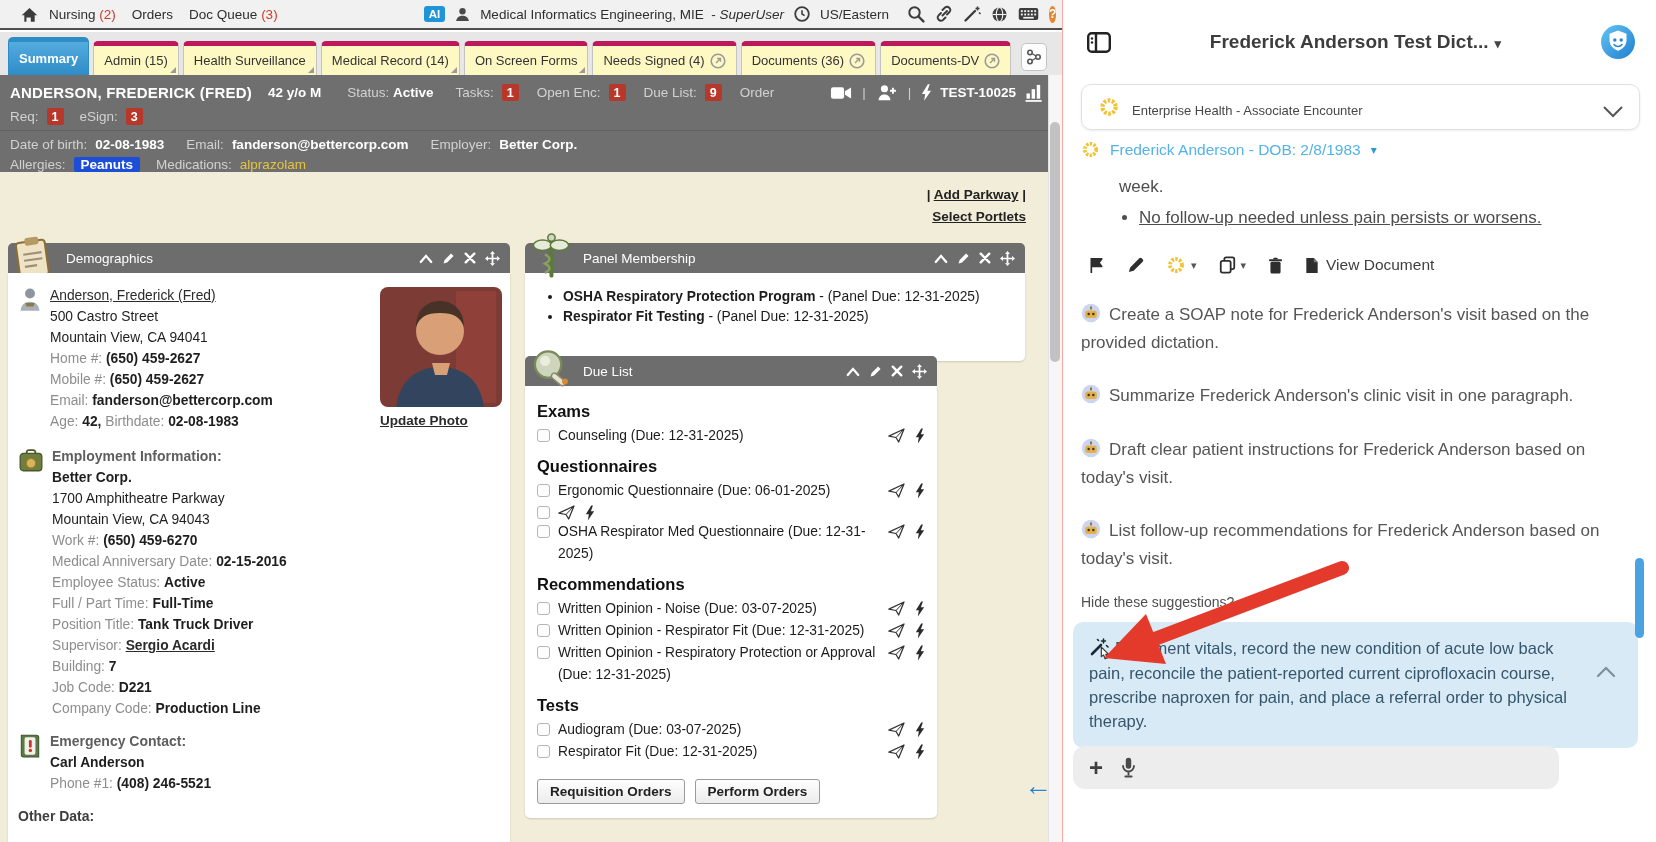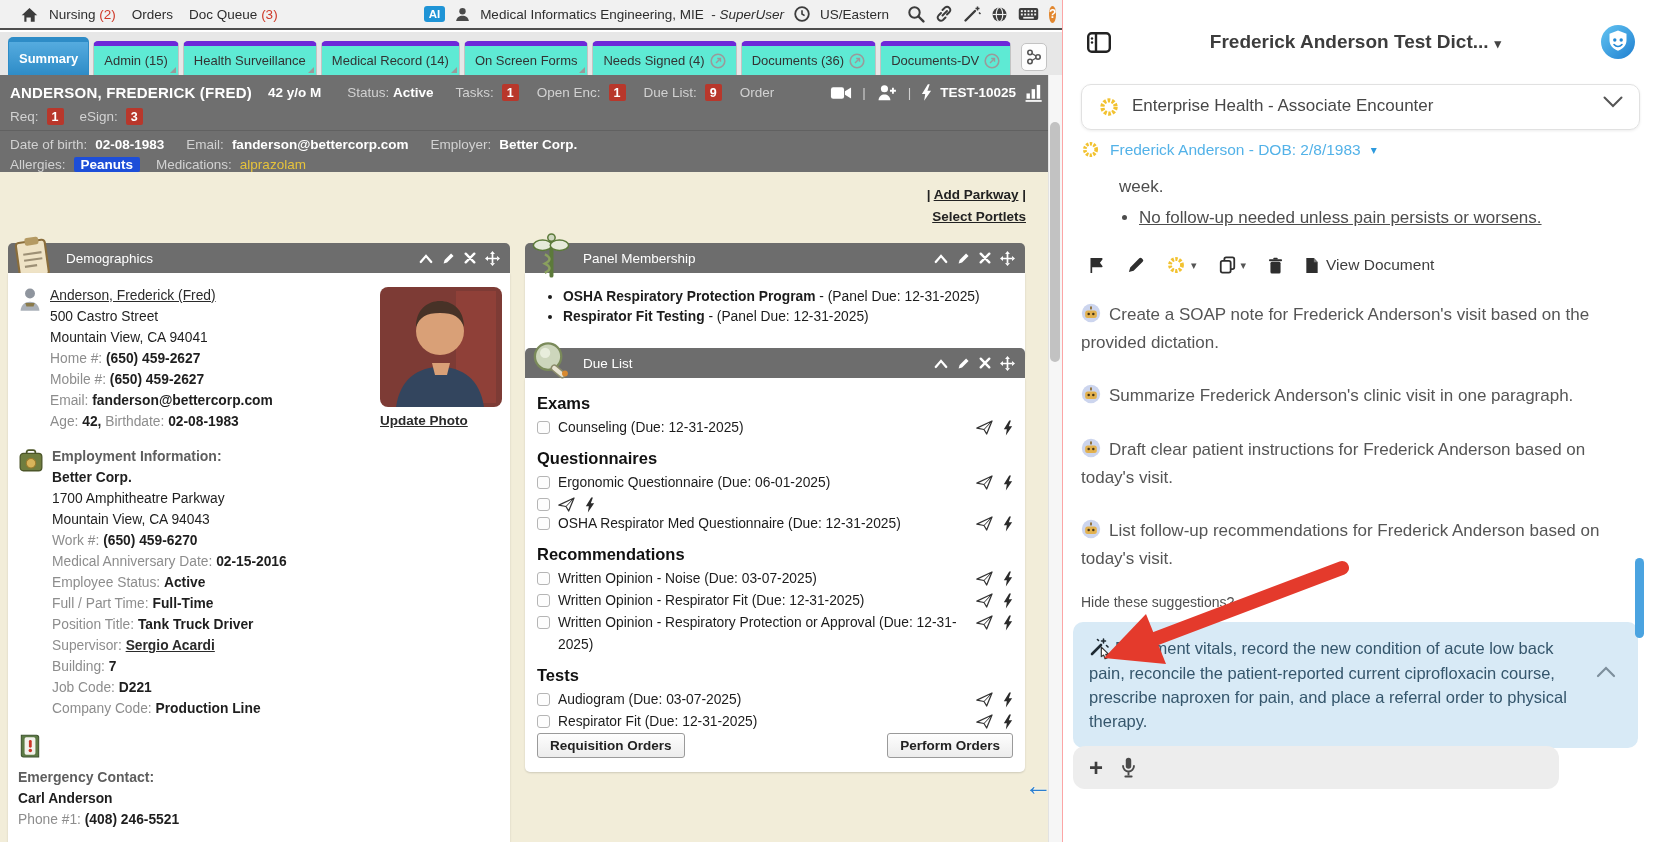--- a/index.html
+++ b/index.html
@@ -15,21 +15,21 @@
   .navcount { color:#cf3a2a; }
   .ai-badge { background:#1f94d6; color:#fff; font-weight:bold; font-size:11.5px; padding:2px 5px; border-radius:3px; margin-left:130px; }
   .org-txt { white-space:nowrap; }
   .role-txt { font-style:italic; color:#2e2e2e; }
   .tb-icon { display:inline-flex; align-items:center; justify-content:center; }
   .help-circle { width:17px; height:17px; border-radius:50%; background:#e2872f; color:#fff; font-weight:bold; font-size:12px; display:flex; align-items:center; justify-content:center; }
   .gray-circle { width:16px; height:16px; border-radius:50%; background:#b5b5b5; }
 
   
   #tabbar { left:0; top:32px; width:1062px; height:43px; background:#e7e7e7; display:flex; align-items:flex-end; gap:4px; padding:0 15px 0 8px; }
-  .tab { position:relative; height:34px; background:#5eead4; border:1px solid #c3c3c3; border-bottom:none; border-top:5px solid #6d28d9; border-radius:5px 5px 0 0; display:flex; align-items:center; gap:5px; padding:0 10px; font-size:13px; color:#333; white-space:nowrap; }
+  .tab { position:relative; height:34px; background:#fef9c3; border:1px solid #c3c3c3; border-bottom:none; border-top:5px solid #be185d; border-radius:5px 5px 0 0; display:flex; align-items:center; gap:5px; padding:0 10px; font-size:13px; color:#333; white-space:nowrap; }
   .tab.active { background:linear-gradient(#55abdf,#2e8cc7); border-color:#2e8cc7; color:#fff; font-weight:bold; height:38px; border-top:5px solid #2e8cc7; }
   .tab.fold::after { content:""; position:absolute; right:2px; bottom:2px; border-left:6px solid transparent; border-bottom:6px solid #9a9a9a; }
   .popout { width:16px; height:16px; }
   .gearbtn { width:28px; height:28px; background:#fdfdfd; border:1px solid #c3c3c3; border-radius:5px; margin:0 0 4px 6px; display:flex; align-items:center; justify-content:center; }
 
   
   #pt-bar { left:0; top:75px; width:1062px; height:97px; background:#6f6f6f; color:#fff; font-size:13.5px; }
   #pt-bar .row { display:flex; align-items:center; gap:8px; padding:0 10px; }
   .pt-name { font-weight:bold; font-size:15px; letter-spacing:.2px; }
   .pt-strong { font-weight:bold; }
@@ -55,33 +55,33 @@
   .sec-title { font-weight:bold; color:#5e5e5e; font-size:14px; line-height:21px; }
   .photo-box { position:absolute; left:372px; top:14px; width:122px; height:120px; border-radius:8px; overflow:hidden; }
   .update-photo { position:absolute; left:372px; top:140px; font-size:13.5px; font-weight:bold; }
   .bullets { margin:10px 0 10px 28px; font-size:13.8px; color:#1c1c1c; line-height:20px; }
   .bullets b { font-weight:bold; }
   .dl-sec { font-size:16.5px; font-weight:bold; color:#111; margin:10px 0 4px; }
   .dl-row { display:flex; align-items:flex-start; gap:8px; line-height:22px; font-size:13.8px; color:#1c1c1c; }
   .dl-row .txt { flex:1; }
   .cb { width:13px; height:13px; border:1.5px solid #b5b5b5; border-radius:3px; background:#fdfdfd; margin-top:4px; flex:0 0 auto; }
   .dl-icons { display:flex; gap:10px; margin-top:3px; flex:0 0 auto; }
-  .btnrow { display:flex; justify-content:space-between; gap:10px; }
+  .btnrow { display:flex; justify-content:flex-start; gap:10px; margin-top:16px; }
   .btn { background:linear-gradient(#fefefe,#ececec); border:1px solid #9a9a9a; border-radius:3px; font-weight:bold; font-size:13.5px; color:#222; padding:4px 12px; }
 
   
   #lf-track { left:1048px; top:75px; width:14px; height:767px; background:#f6f6f6; border-left:1px solid #e2e2e2; }
   #lf-thumb { left:1050px; top:122px; width:10px; height:240px; background:#c2c2c2; border-radius:5px; }
 
   
   #panel { left:1062px; top:0; width:594px; height:842px; background:#fff; border-left:1px solid #fca5a5; }
   .pn-header { display:flex; align-items:center; padding:24px 20px 10px 24px; }
   .pn-title-wrap { flex:1; text-align:center; font-size:19px; font-weight:bold; color:#3d3d3d; }
   .pn-caret { color:#444; font-size:13px; margin-left:6px; }
-  .enc-card { margin:14px 16px 0 18px; border:1px solid #e1e1e1; border-radius:10px; box-shadow:0 1px 3px rgba(0,0,0,.08); display:flex; align-items:flex-start; gap:12px; padding:11px 16px; font-size:17px; color:#474747; }
+  .enc-card { margin:14px 16px 0 18px; border:1px solid #e1e1e1; border-radius:10px; box-shadow:0 1px 3px rgba(0,0,0,.08); display:flex; align-items:flex-end; gap:12px; padding:11px 16px; font-size:13px; color:#474747; }
   .enc-chev { margin-left:auto; }
   .patient-line { display:flex; align-items:center; gap:10px; margin:10px 16px 0 18px; font-size:15.5px; color:#53b2e8; }
   .pt-caret { color:#2d9add; font-size:12px; }
   .note-area { margin:14px 16px 0 56px; font-size:17px; color:#4d4d4d; line-height:1.6; }
   .note-area ul { margin:4px 0 0 20px;text-decoration:underline; }
   .toolbar { display:flex; align-items:center; gap:22px; margin:24px 16px 0 26px; color:#2e2e2e; }
   .tb-group { display:flex; align-items:center; gap:5px; }
   .ddcaret { font-size:11px; color:#555; }
   .viewdoc { display:flex; align-items:center; gap:7px; font-size:15.5px; color:#3e3e3e; }
   .sugg { margin:26px 16px 0 18px; font-size:17px; color:#555; line-height:1.62; }
@@ -369,21 +369,21 @@
             <div class="dem-line"><span class="lbl2">Employee Status:</span> <b>Active</b></div>
             <div class="dem-line"><span class="lbl2">Full / Part Time:</span> <b>Full-Time</b></div>
             <div class="dem-line"><span class="lbl2">Position Title:</span> <b>Tank Truck Driver</b></div>
             <div class="dem-line"><span class="lbl2">Supervisor:</span> <a href="#" class="ulink"><b>Sergio Acardi</b></a></div>
             <div class="dem-line"><span class="lbl2">Building:</span> <b>7</b></div>
             <div class="dem-line"><span class="lbl2">Job Code:</span> <b>D221</b></div>
             <div class="dem-line"><span class="lbl2">Company Code:</span> <b>Production Line</b></div>
           </div>
         </div>
 
-        <div style="display:flex; gap:8px; margin-top:12px;flex-direction:column;">
+        <div style="display:flex; gap:8px; margin-top:12px;">
           <span style="margin-top:2px">
             <svg width="24" height="26" viewBox="0 0 22 24">
                 <path d="M3 2h14a2 2 0 0 1 2 2v18H5a2 2 0 0 1-2-2z" fill="#5d7a45" stroke="#3f5530"></path>
                 <rect x="6" y="4" width="10" height="16" rx="1.5" fill="#f2f2ec"></rect>
                 <rect x="10" y="6.5" width="2.6" height="7" rx="1.2" fill="#cc3527"></rect>
                 <circle cx="11.3" cy="16.2" r="1.6" fill="#cc3527"></circle>
               </svg>
           </span>
           <div>
             <div class="sec-title">Emergency Contact:</div>
@@ -424,21 +424,21 @@
         </span>
       </div>
       <div class="portlet-card" style="padding:4px 10px 24px;">
         <ul class="bullets">
           <li><b>OSHA Respiratory Protection Program</b><span> - (Panel Due: 12-31-2025)</span></li>
           <li><b>Respirator Fit Testing</b><span> - (Panel Due: 12-31-2025)</span></li>
         </ul>
       </div>
     </div>
 
-    <div class="abs" style="left:525px; top:176px; width:500px;">
+    <div class="abs" style="left:525px; top:184px; width:412px;">
       <div class="portlet-header">
         <span class="ph-icon" style="left:4px; top:-9px">
           <svg width="44" height="44" viewBox="0 0 30 30">
               <circle cx="13" cy="12" r="9" fill="#cdd6bc" stroke="#7a8a5a" stroke-width="1.6"></circle>
               <circle cx="11" cy="9.5" r="3.5" fill="#e8eddc"></circle>
               <rect x="17" y="17" width="11" height="4" rx="2" transform="rotate(40 17 17)" fill="#e8e4d2" stroke="#8a8a6a"></rect>
               <circle cx="24.5" cy="23.5" r="2" fill="#d88a30"></circle>
             </svg>
         </span>
         <span>Due List</span>

